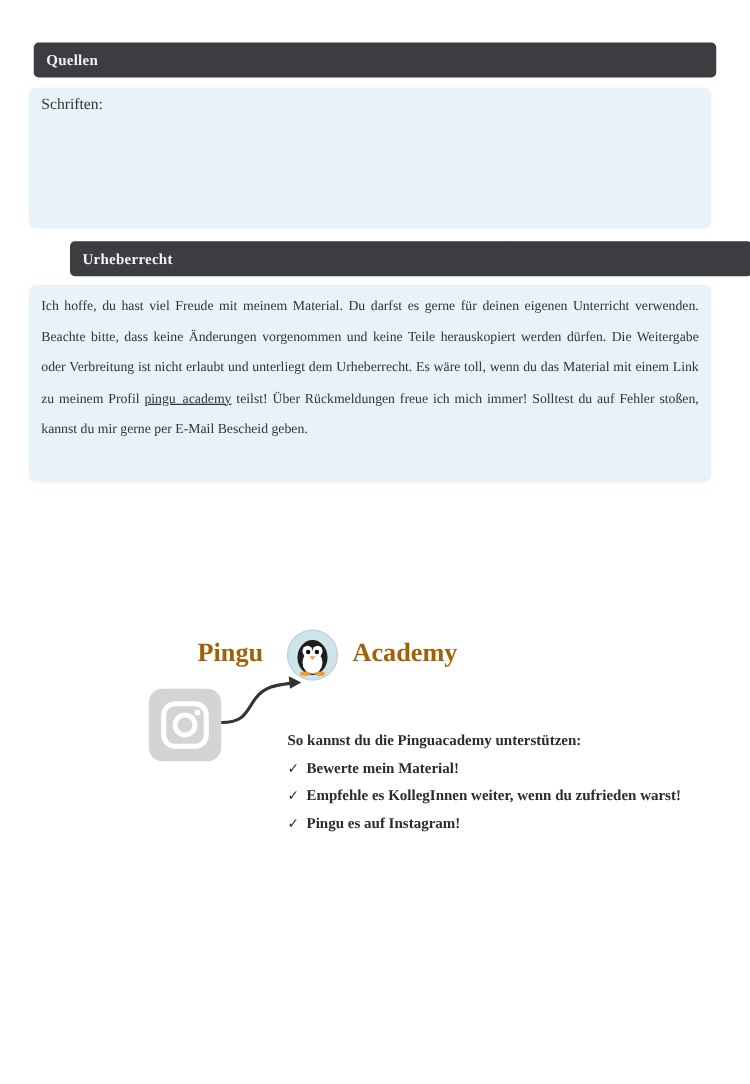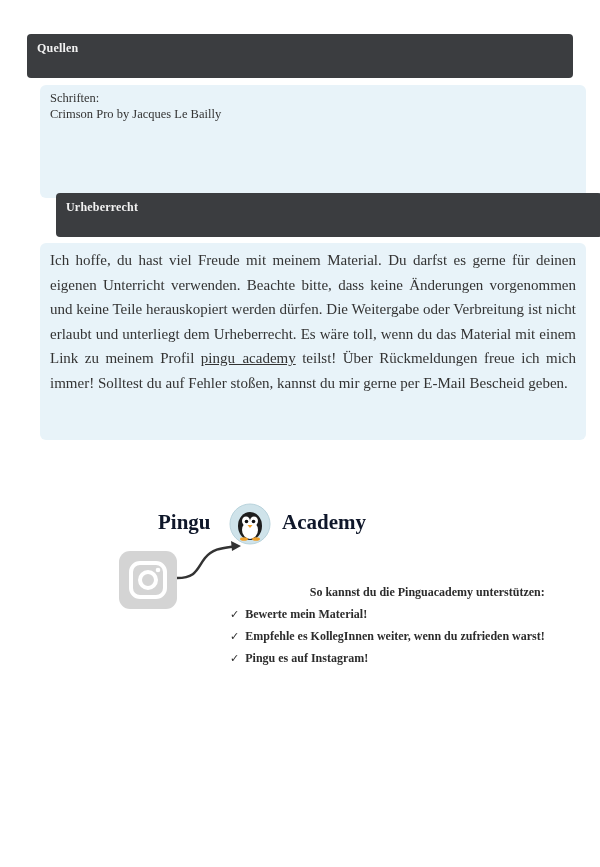--- a/index.html
+++ b/index.html
@@ -1,58 +1,57 @@
 <!DOCTYPE html>
 <html><head>
 <meta charset="utf-8">
 <style>
   html, body { margin:0; padding:0; }
   body {
     width:600px; height:867px; background:#ffffff; position:relative; overflow:hidden;
     font-family:"DejaVu Serif", serif; color:#333;
   }
   .hdr {
-    position:absolute; left:27px; width:546px; height:44px; background:#3b3d40;
+    position:absolute; left:27px; width:546px; height:28px; background:#3b3d40;
     border-radius:4px; color:#f2f2f2; font-size:12px; font-weight:bold;
     box-sizing:border-box; padding:0 0 0 10px; line-height:28px;
     font-family:"Liberation Serif", serif; letter-spacing:0.2px;
   }
   .box {
-    position:absolute; left:40px; width:546px; background:#e8f3f9;
-    border-radius:6px; box-sizing:border-box;margin-top:15px;
+    position:absolute; left:23px; width:546px; background:#e8f3f9;
+    border-radius:6px; box-sizing:border-box;
   }
   #q-hdr { top:34px; }
   #q-box { top:70px; height:113px; padding:6px 10px; font-family:"Liberation Serif", serif; font-size:12.5px; line-height:15.5px; color:#333; }
   #q-box a { color:#3f6f82; text-decoration:underline; }
   #q-box .q2 { color:#222; text-decoration:underline; }
   #u-hdr { top:193px;margin-left:29px; }
-  #u-box { top:228px; height:197px; padding:5px 10px 0 10px; font-family:"Liberation Serif", serif; font-size:15px; line-height:24.5px; color:#333; text-align:justify; }
+  #u-box { top:228px; height:158px; padding:5px 10px 0 10px; font-family:"Liberation Serif", serif; font-size:11px; line-height:24.5px; color:#333; text-align:justify; }
   #u-box .lnk { text-decoration:underline; color:#333; }
 
-  .brand { position:absolute; top:510px; font-family:"Liberation Serif", serif; font-weight:bold; font-size:21px; color:#0f172a; }
+  .brand { position:absolute; top:510px; font-family:"Liberation Serif", serif; font-weight:bold; font-size:21px; color:#a16207; }
   #brand-left { left:158px; }
   #brand-right { left:282px;text-align:right; }
   #penguin { position:absolute; left:229px; top:503px; width:42px; height:42px; }
   #insta { position:absolute; left:119px; top:551px; width:58px; height:58px; background:#d4d4d4; border-radius:11px; }
   #arrow { position:absolute; left:175px; top:538px; width:70px; height:50px; }
 
   #support { position:absolute; left:230px; top:585px; font-family:"Liberation Serif", serif; font-size:12px; color:#2c2c2c; }
-  #support .title { font-weight:bold; margin-bottom:7px;text-align:right; }
+  #support .title { font-weight:bold; margin-bottom:7px; }
   #support .item { font-weight:bold; margin-bottom:7px; display:flex; align-items:center; }
   #support .chk { font-weight:normal; margin-right:6px; font-size:11px; font-family:"DejaVu Sans", sans-serif; }
 </style>
 </head>
 <body>
 
 <div id="q-hdr" class="hdr">
   <span>Quellen</span>
 </div>
 <div id="q-box" class="box">
   <div>Schriften:</div>
-  <div>Crimson Pro by Jacques Le Bailly</div>
 </div>
 
 <div id="u-hdr" class="hdr">
   <span>Urheberrecht</span>
 </div>
 <div id="u-box" class="box">
   <span>Ich hoffe, du hast viel Freude mit meinem Material. Du darfst es gerne für deinen eigenen Unterricht verwenden. Beachte bitte, dass keine Änderungen vorgenommen und keine Teile herauskopiert werden dürfen. Die Weitergabe oder Verbreitung ist nicht erlaubt und unterliegt dem Urheberrecht. Es wäre toll, wenn du das Material mit einem Link zu meinem Profil </span><span class="lnk">pingu_academy</span><span> teilst! Über Rückmeldungen freue ich mich immer! Solltest du auf Fehler stoßen, kannst du mir gerne per E-Mail Bescheid geben.</span>
 </div>
 
 <div id="brand-left" class="brand">Pingu</div>

